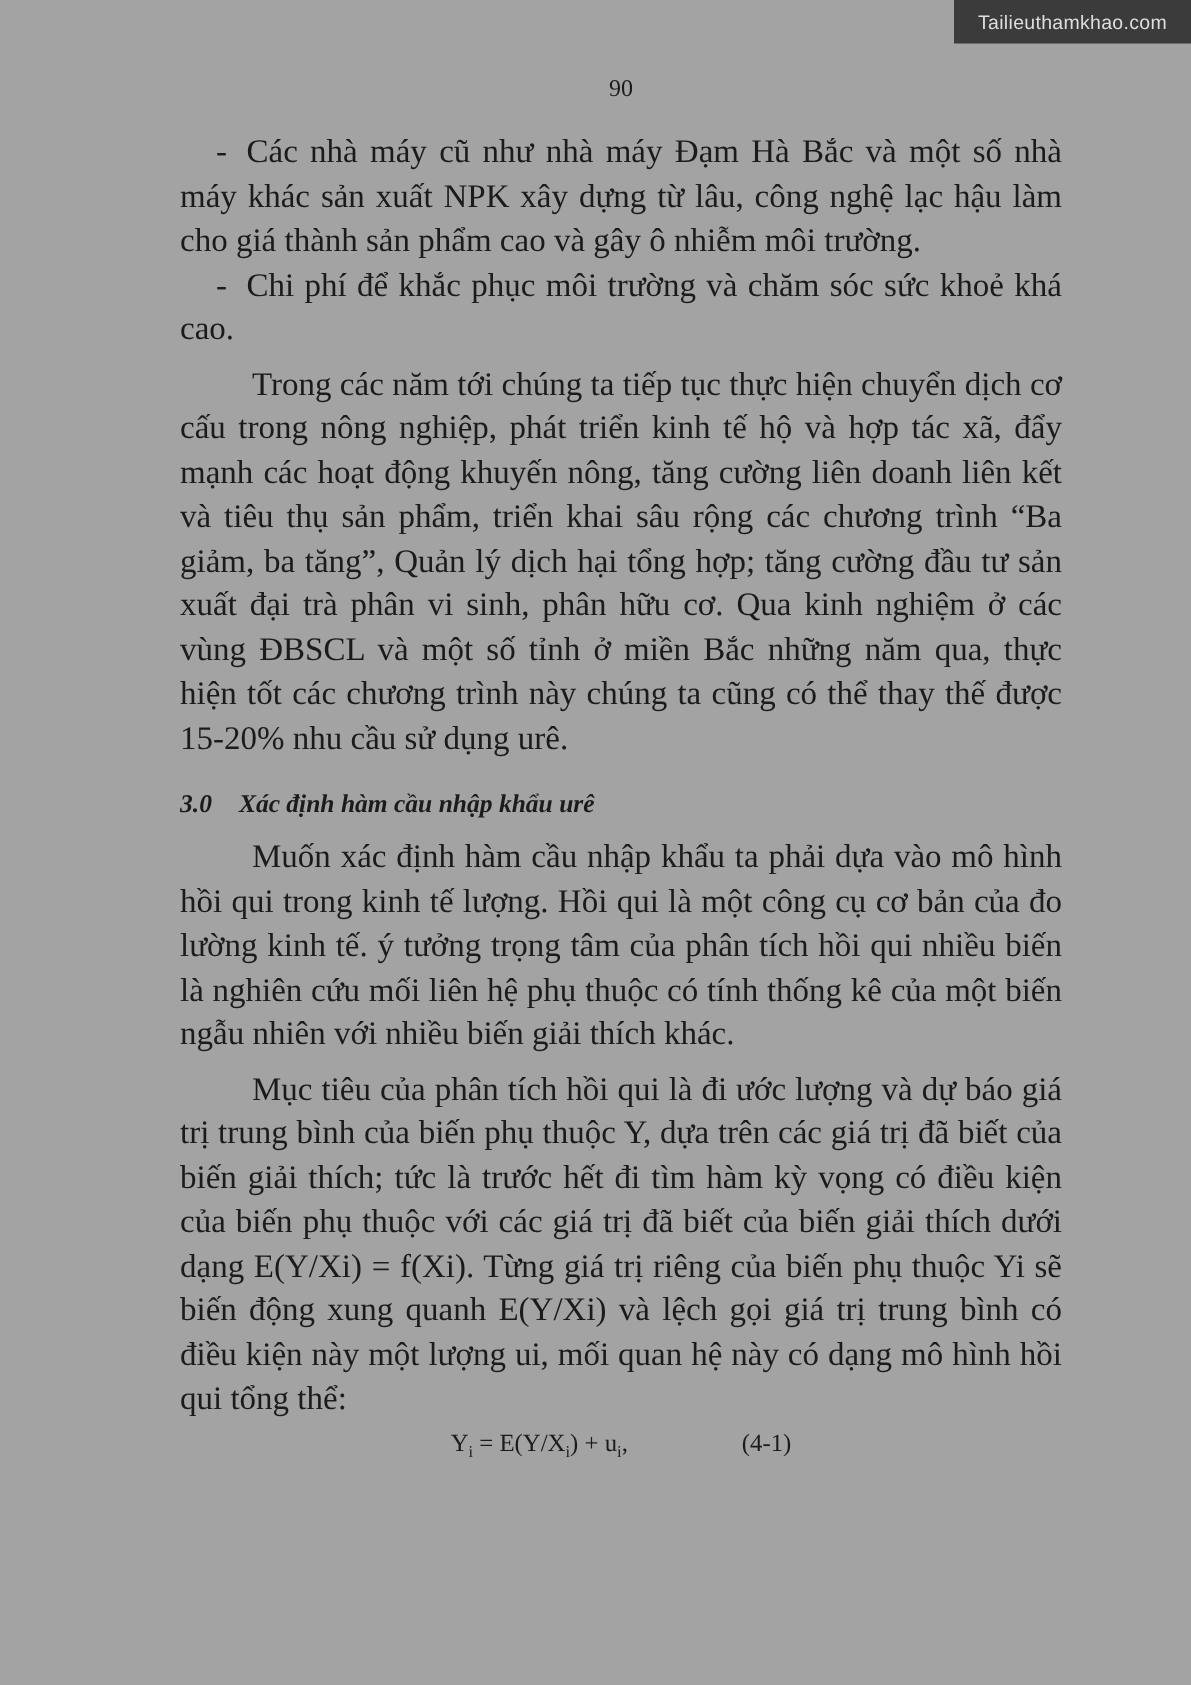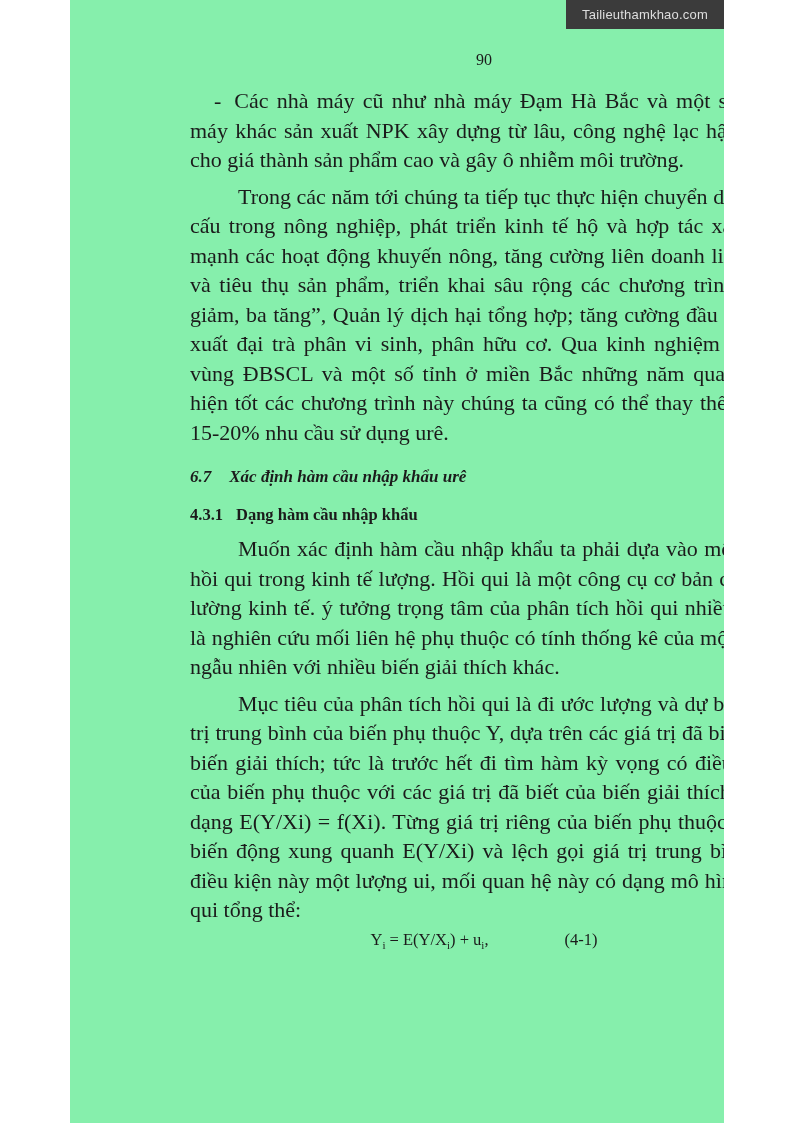--- a/index.html
+++ b/index.html
@@ -1,21 +1,21 @@
 <!DOCTYPE html>
 <html><head>
 <meta charset="utf-8">
 <style>
   * { margin: 0; padding: 0; box-sizing: border-box; }
   html, body { background: #ffffff; }
   .page {
     position: relative;
-    width: 654px;
+    width: 794px;
     height: 1123px;
-    background: #86efac;
+    background: #a3a3a3;
     font-family: "Liberation Serif", "DejaVu Serif", serif;
     color: #1b1b1b;
     overflow: hidden;
     margin: 0 auto;
   }
   .watermark {
     position: absolute;
     top: 0;
     right: 0;
     width: 158px;
@@ -82,28 +82,28 @@
   </div>
 
   <div class="content">
 
     <div class="page-number">90</div>
 
     <div class="body-text">
 
       <p class="list-item"><span class="list-marker">-</span><span>Các nhà máy cũ như nhà máy Đạm Hà Bắc và một số nhà máy khác sản xuất NPK xây dựng từ lâu, công nghệ lạc hậu làm cho giá thành sản phẩm cao và gây ô nhiễm môi trường.</span></p>
 
+      <p class="list-item"><span class="list-marker">-</span><span>Chi phí để khắc phục môi trường và chăm sóc sức khoẻ khá cao.</span></p>
 
 
 
       <p class="para">Trong các năm tới chúng ta tiếp tục thực hiện chuyển dịch cơ cấu trong nông nghiệp, phát triển kinh tế hộ và hợp tác xã, đẩy mạnh các hoạt động khuyến nông, tăng cường liên doanh liên kết và tiêu thụ sản phẩm, triển khai sâu rộng các chương trình “Ba giảm, ba tăng”, Quản lý dịch hại tổng hợp; tăng cường đầu tư sản xuất đại trà phân vi sinh, phân hữu cơ. Qua kinh nghiệm ở các vùng ĐBSCL và một số tỉnh ở miền Bắc những năm qua, thực hiện tốt các chương trình này chúng ta cũng có thể thay thế được 15-20% nhu cầu sử dụng urê.</p>
 
-      <h2 class="h43"><span class="h-num">6.7</span><span>Xác định hàm cầu nhập khẩu urê</span></h2>
+      <h2 class="h43"><span class="h-num">3.0</span><span>Xác định hàm cầu nhập khẩu urê</span></h2>
 
-      <h3 class="h431"><span class="h-num">4.3.1</span><span>Dạng hàm cầu nhập khẩu</span></h3>
 
       <p class="para">Muốn xác định hàm cầu nhập khẩu ta phải dựa vào mô hình hồi qui trong kinh tế lượng. Hồi qui là một công cụ cơ bản của đo lường kinh tế. ý tưởng trọng tâm của phân tích hồi qui nhiều biến là nghiên cứu mối liên hệ phụ thuộc có tính thống kê của một biến ngẫu nhiên với nhiều biến giải thích khác.</p>
 
       <p class="para">Mục tiêu của phân tích hồi qui là đi ước lượng và dự báo giá trị trung bình của biến phụ thuộc Y, dựa trên các giá trị đã biết của biến giải thích; tức là trước hết đi tìm hàm kỳ vọng có điều kiện của biến phụ thuộc với các giá trị đã biết của biến giải thích dưới dạng E(Y/Xi) = f(Xi). Từng giá trị riêng của biến phụ thuộc Yi sẽ biến động xung quanh E(Y/Xi) và lệch gọi giá trị trung bình có điều kiện này một lượng ui, mối quan hệ này có dạng mô hình hồi qui tổng thể:</p>
 
       <div class="equation-row">
         <span><span>Y</span><sub>i</sub><span> = E(Y/X</span><sub>i</sub><span>) + u</span><sub>i</sub><span>,</span></span><span class="eq-num">(4-1)</span>
       </div>
 
     </div>

